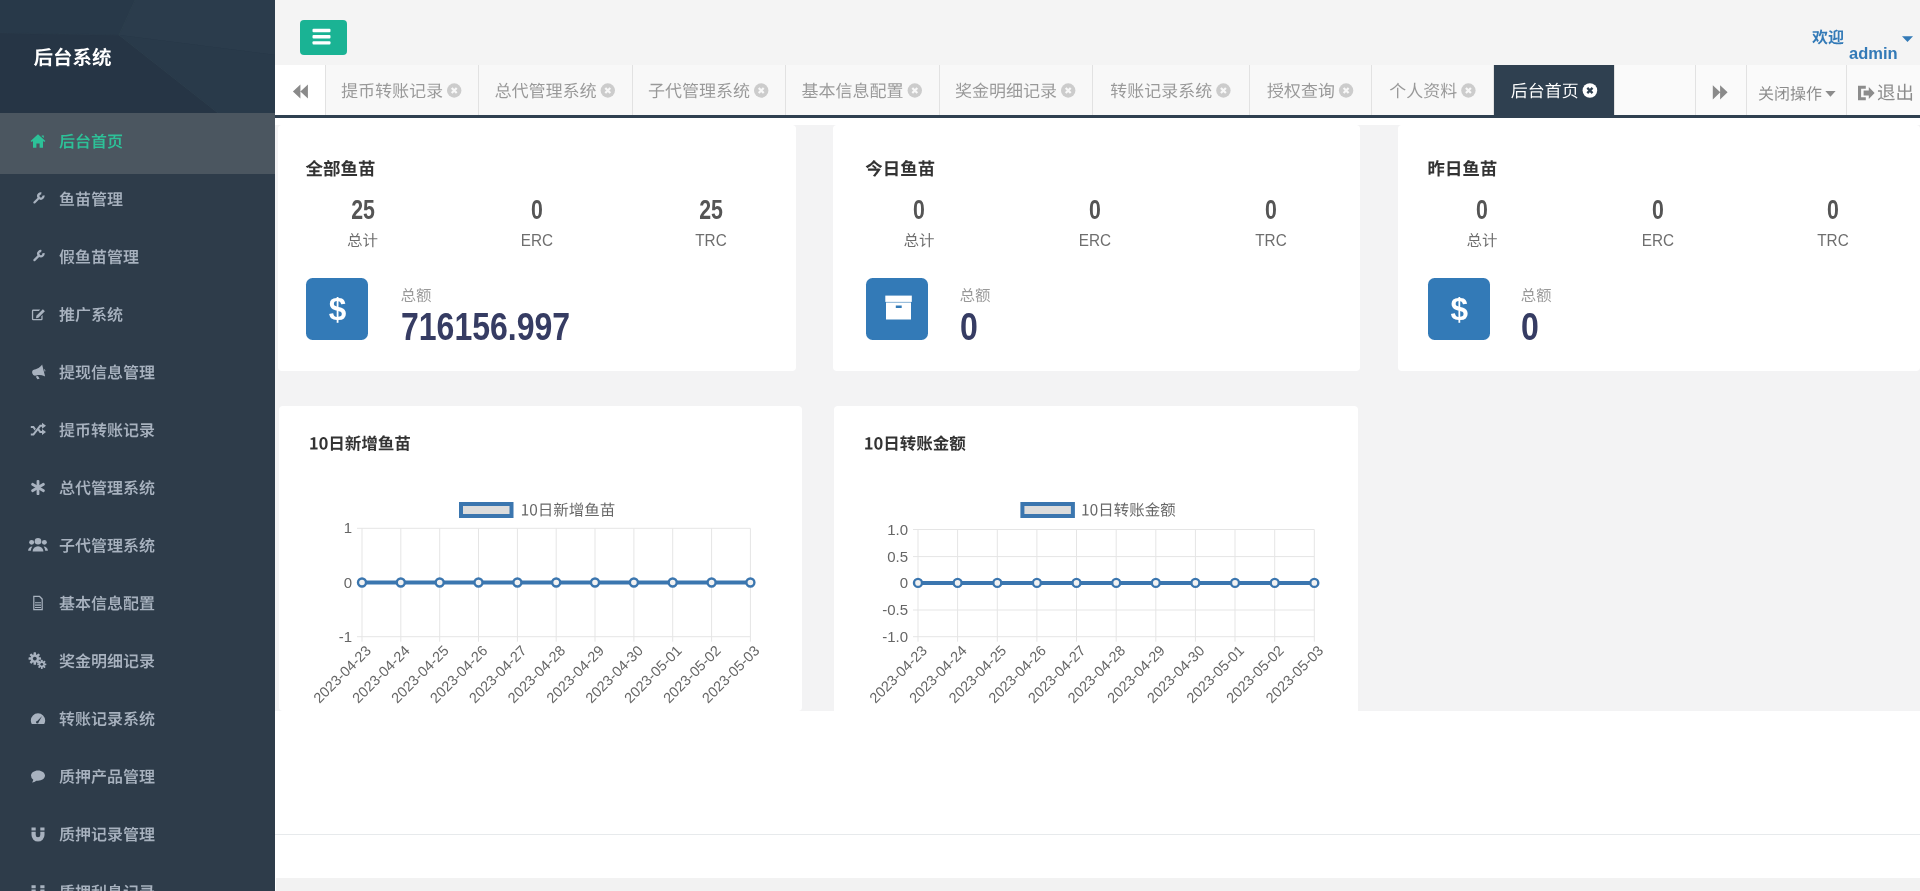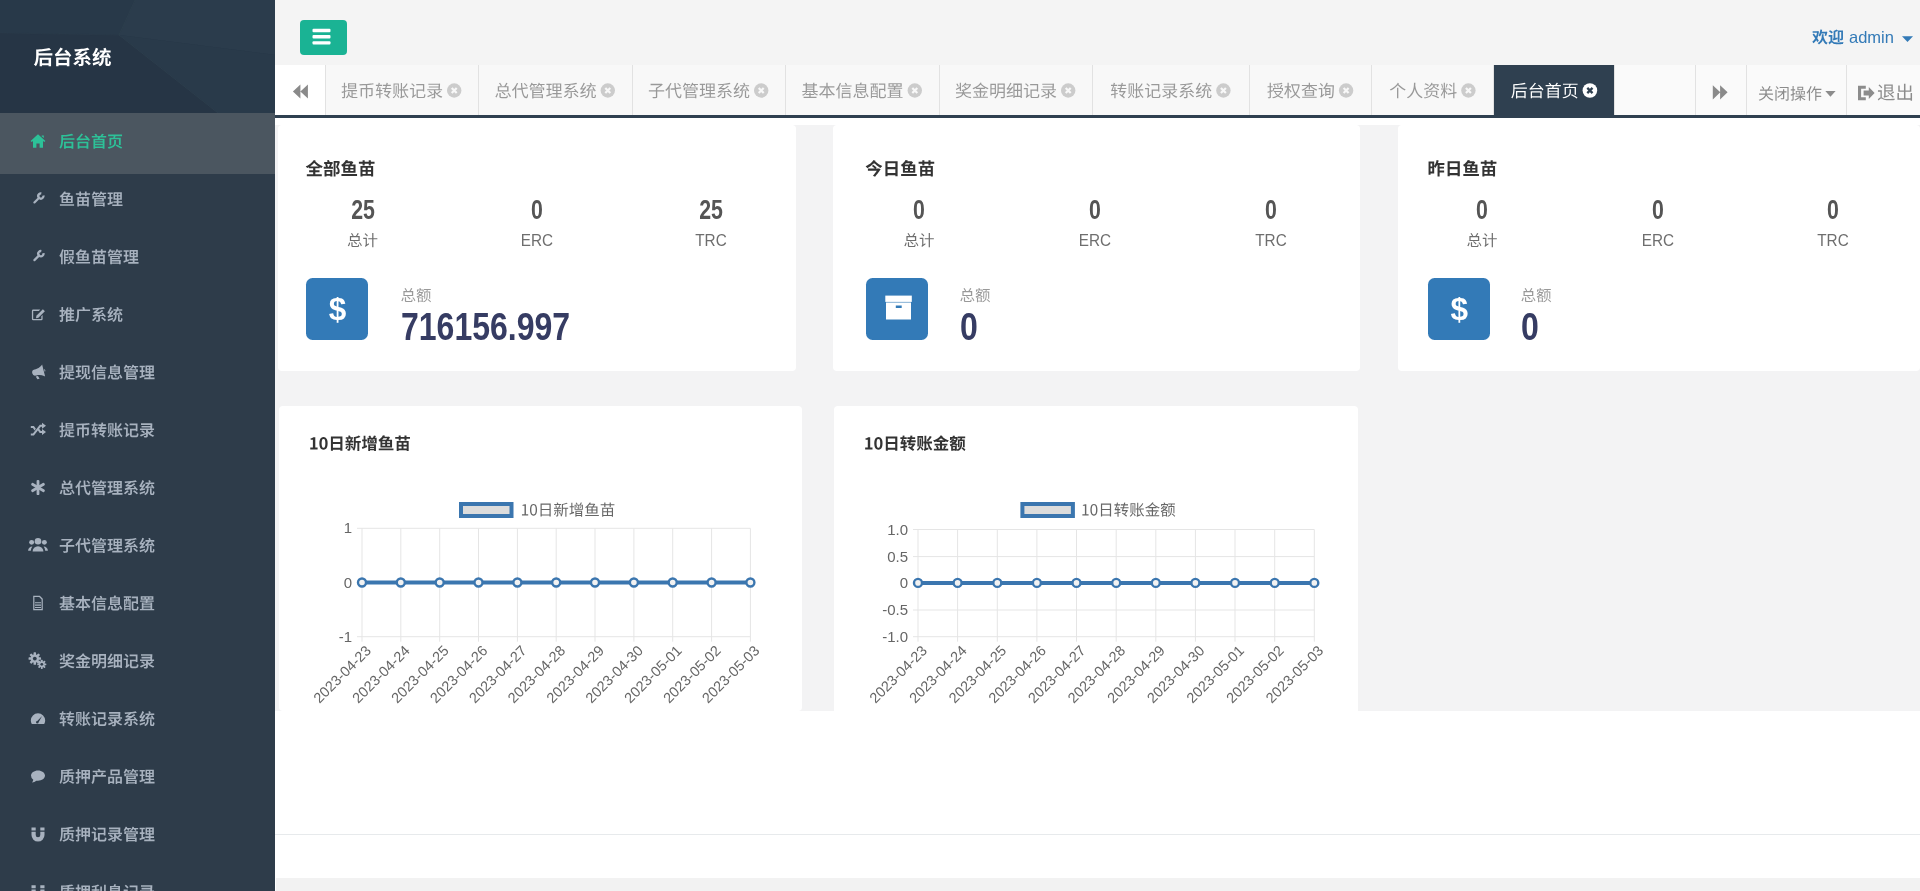--- a/index.html
+++ b/index.html
@@ -58,21 +58,21 @@
 <div class="t" style="left:1095.0px;top:231.6px;font-size:17.0px;font-weight:normal;color:#6e6e6e;transform:translateX(-50%) scaleX(0.900);">ERC</div>
 <div class="t" style="left:1271.0px;top:231.6px;font-size:17.0px;font-weight:normal;color:#6e6e6e;transform:translateX(-50%) scaleX(0.900);">TRC</div>
 <div class="t" style="left:1482.0px;top:197.1px;font-size:27.0px;font-weight:bold;color:#555;transform:translateX(-50%) scaleX(0.790);">0</div>
 <div class="t" style="left:1657.5px;top:197.1px;font-size:27.0px;font-weight:bold;color:#555;transform:translateX(-50%) scaleX(0.790);">0</div>
 <div class="t" style="left:1832.8px;top:197.1px;font-size:27.0px;font-weight:bold;color:#555;transform:translateX(-50%) scaleX(0.790);">0</div>
 <div class="t" style="left:1657.5px;top:231.6px;font-size:17.0px;font-weight:normal;color:#6e6e6e;transform:translateX(-50%) scaleX(0.900);">ERC</div>
 <div class="t" style="left:1832.8px;top:231.6px;font-size:17.0px;font-weight:normal;color:#6e6e6e;transform:translateX(-50%) scaleX(0.900);">TRC</div>
 <div class="t" style="left:400.5px;top:307.6px;font-size:38.3px;font-weight:bold;color:#363c63;transform:scaleX(0.836);transform-origin:0 50%;">716156.997</div>
 <div class="t" style="left:959.5px;top:307.6px;font-size:38.3px;font-weight:bold;color:#363c63;transform:scaleX(0.836);transform-origin:0 50%;">0</div>
 <div class="t" style="left:1520.6px;top:307.6px;font-size:38.3px;font-weight:bold;color:#363c63;transform:scaleX(0.836);transform-origin:0 50%;">0</div>
-<div class="t" style="left:1849.0px;top:29.0px;font-size:16.5px;font-weight:normal;color:#337ab7;">admin</div>
+<div class="t" style="left:1849.0px;top:45px;font-size:16.5px;font-weight:bold;color:#337ab7;">admin</div>
 <svg class="abs" style="left:0;top:0" width="1920" height="891" viewBox="0 0 1920 891">
     <defs>
       <path id="g700_540E" d="M199 574H968V460H199ZM372 67H818V-44H372ZM808 847 905 749Q828 729 737 715Q647 700 551 689Q454 678 357 671Q260 664 169 660Q166 683 157 714Q147 745 138 765Q228 770 321 777Q414 785 502 795Q591 806 669 818Q747 831 808 847ZM316 349H901V-86H773V238H437V-89H316ZM138 765H263V489Q263 426 258 349Q253 273 238 194Q223 114 195 41Q167 -33 121 -92Q111 -79 92 -63Q73 -47 54 -32Q35 -17 21 -10Q61 44 85 106Q109 169 120 237Q132 304 135 369Q138 434 138 490Z"></path>
       <path id="g700_53F0" d="M220 78H772V-38H220ZM161 353H839V-88H710V238H284V-89H161ZM582 695 676 758Q722 715 773 662Q824 609 869 557Q914 506 940 463L839 389Q814 431 772 485Q729 538 679 594Q629 649 582 695ZM128 420Q126 432 119 453Q112 474 104 497Q96 520 89 535Q110 540 129 554Q148 569 173 592Q186 605 211 632Q236 659 266 696Q297 734 328 777Q360 821 385 866L507 814Q462 751 411 690Q359 629 306 576Q252 522 199 480V477Q199 477 189 471Q178 465 164 457Q150 448 139 438Q128 427 128 420ZM128 420 127 513 208 555 823 576Q824 551 827 519Q830 487 834 468Q690 461 585 456Q479 451 407 447Q334 443 285 440Q237 437 207 434Q178 431 160 428Q142 424 128 420Z"></path>
       <path id="g700_7CFB" d="M242 216 364 173Q335 135 297 96Q260 57 220 23Q180 -11 143 -37Q131 -26 112 -11Q93 5 73 19Q53 34 38 43Q95 74 151 122Q206 169 242 216ZM619 158 717 221Q756 195 799 162Q842 129 881 95Q921 62 946 34L839 -37Q817 -10 780 25Q743 59 701 94Q658 129 619 158ZM444 294H566V41Q566 -2 554 -27Q543 -52 510 -67Q477 -80 434 -83Q392 -86 336 -86Q332 -60 319 -26Q305 8 292 31Q318 30 345 30Q371 29 393 29Q414 29 422 29Q435 30 439 33Q444 36 444 44ZM786 853 872 754Q793 735 701 721Q610 707 512 697Q413 688 314 682Q215 676 121 673Q119 696 110 726Q101 757 92 778Q184 782 280 788Q376 794 468 803Q560 813 641 825Q723 838 786 853ZM136 227Q134 238 128 257Q122 277 115 297Q108 318 102 333Q131 338 163 351Q196 364 243 388Q270 400 320 427Q370 454 433 493Q496 532 562 579Q628 626 688 677L775 599Q643 495 498 414Q353 334 211 275V272Q211 272 200 268Q188 264 174 257Q159 250 148 242Q136 234 136 227ZM136 227 133 310 202 348 806 388Q803 367 803 339Q803 311 804 294Q666 283 565 276Q465 268 394 262Q324 256 279 251Q234 246 207 243Q179 239 164 235Q148 232 136 227ZM180 444Q178 455 172 474Q166 492 159 512Q153 533 147 547Q164 549 182 559Q200 569 223 585Q235 592 258 609Q281 626 310 650Q338 674 368 703Q398 731 424 761L522 704Q460 644 389 589Q317 534 247 495V493Q247 493 237 488Q227 483 213 476Q200 468 190 460Q180 451 180 444ZM180 444 178 522 235 553 599 570Q594 549 591 523Q587 497 585 481Q463 474 388 469Q313 463 271 460Q230 456 211 452Q192 449 180 444ZM642 441 732 488Q770 454 808 412Q845 371 877 332Q909 292 929 260L835 202Q816 236 785 277Q753 319 716 362Q678 405 642 441Z"></path>
       <path id="g700_7EDF" d="M731 548 823 594Q850 559 878 519Q906 478 930 439Q954 399 967 367L866 314Q855 345 833 385Q811 426 784 469Q757 511 731 548ZM397 719H956V612H397ZM681 345H799V63Q799 40 802 34Q805 28 815 28Q818 28 825 28Q832 28 839 28Q846 28 849 28Q858 28 862 39Q866 49 868 81Q871 114 872 178Q889 162 920 150Q950 137 973 130Q969 51 957 7Q945 -38 923 -55Q900 -73 861 -73Q855 -73 846 -73Q837 -73 826 -73Q816 -73 807 -73Q798 -73 792 -73Q747 -73 723 -60Q699 -47 690 -18Q681 12 681 62ZM492 344H610Q607 265 598 198Q589 131 567 77Q545 22 503 -21Q462 -64 393 -95Q387 -80 374 -61Q362 -42 347 -24Q333 -7 320 4Q377 28 410 61Q444 93 461 135Q478 176 484 228Q490 281 492 344ZM408 328 404 415 462 451 843 484Q844 462 848 433Q851 405 855 388Q746 377 672 369Q598 360 551 355Q504 349 476 345Q448 340 433 337Q418 333 408 328ZM580 826 694 854Q707 827 722 793Q736 760 744 737L624 703Q618 728 605 762Q593 797 580 826ZM408 328Q405 343 399 365Q392 387 385 409Q378 431 372 443Q389 447 409 455Q429 462 446 477Q456 487 476 512Q497 537 521 568Q545 600 568 630Q590 660 604 680H744Q723 650 695 613Q668 575 638 536Q609 496 581 462Q553 427 531 402Q531 402 519 398Q506 393 488 385Q470 377 451 367Q433 358 420 348Q408 337 408 328ZM67 169Q65 181 58 202Q51 222 44 244Q36 266 28 280Q48 285 66 301Q84 317 108 345Q120 358 143 388Q166 418 194 460Q221 502 250 551Q279 600 302 650L407 585Q354 489 285 396Q216 303 145 231V228Q145 228 134 222Q122 216 106 207Q91 197 79 187Q67 177 67 169ZM67 169 58 269 108 306 374 360Q372 335 372 304Q372 273 375 254Q285 234 229 220Q173 206 141 197Q109 188 93 182Q77 176 67 169ZM61 413Q57 426 50 448Q43 469 34 493Q26 517 18 533Q34 538 48 553Q62 568 79 592Q87 603 101 630Q116 657 133 694Q151 731 168 774Q185 816 198 859L320 803Q297 746 266 688Q234 629 199 575Q164 522 128 478V475Q128 475 118 469Q108 462 94 452Q81 442 71 432Q61 421 61 413ZM61 413 57 501 108 534 276 548Q271 524 267 495Q264 466 263 447Q207 441 171 436Q135 432 113 428Q92 424 80 421Q68 417 61 413ZM34 68Q77 81 132 99Q187 118 249 140Q311 162 373 184L395 82Q310 47 223 12Q135 -22 62 -51Z"></path>
       <path id="g600_540E" d="M196 571H964V468H196ZM365 60H823V-40H365ZM812 842 900 755Q824 736 735 722Q646 707 550 697Q454 686 357 678Q261 671 169 667Q167 688 158 715Q150 743 142 761Q231 765 324 773Q418 781 507 791Q596 802 674 815Q752 827 812 842ZM315 349H895V-84H781V249H423V-87H315ZM142 761H253V489Q253 426 248 351Q243 275 228 196Q214 118 186 44Q159 -30 114 -89Q105 -77 88 -63Q71 -49 54 -35Q37 -22 24 -15Q65 39 88 103Q112 166 123 235Q135 303 138 368Q142 433 142 490Z"></path>
       <path id="g600_53F0" d="M219 70H774V-34H219ZM166 350H834V-85H719V247H276V-86H166ZM587 693 671 749Q717 706 769 654Q820 601 865 549Q910 497 936 455L845 388Q820 431 778 484Q735 538 685 592Q634 647 587 693ZM128 422Q126 432 119 451Q113 470 106 491Q99 511 92 525Q112 529 131 544Q151 559 176 583Q189 595 214 623Q240 650 271 688Q302 726 335 770Q367 815 394 860L502 813Q457 749 405 688Q353 626 299 573Q245 519 193 476V473Q193 473 183 468Q173 463 160 455Q147 447 137 438Q128 429 128 422ZM128 422 126 505 200 544 822 567Q823 545 826 516Q829 487 832 470Q687 463 580 458Q474 452 401 448Q328 445 280 441Q232 438 203 435Q174 433 157 429Q141 426 128 422Z"></path>
       <path id="g600_9996" d="M239 376H761V293H239ZM239 218H761V135H239ZM239 56H763V-37H239ZM50 711H953V612H50ZM153 542H844V-87H733V448H260V-87H153ZM445 654 581 650Q565 603 544 559Q524 515 507 483L403 496Q412 519 420 547Q428 574 435 603Q441 631 445 654ZM681 849 803 822Q774 779 743 740Q712 700 686 672L592 700Q608 721 624 747Q640 773 655 800Q670 826 681 849ZM211 811 307 853Q335 827 362 793Q389 760 404 734L305 683Q292 709 265 745Q238 782 211 811Z"></path>
       <path id="g600_9875" d="M69 797H940V698H69ZM434 748 557 732Q538 684 515 638Q493 592 474 559L381 578Q391 602 401 632Q412 662 421 692Q429 723 434 748ZM447 453H559V271Q559 229 548 187Q537 146 509 107Q481 68 431 32Q380 -3 301 -33Q222 -63 109 -88Q103 -76 92 -60Q81 -44 68 -28Q55 -11 43 -1Q149 19 220 43Q292 68 338 96Q383 123 407 153Q430 182 439 212Q447 243 447 273ZM538 99 599 172Q641 155 689 133Q737 111 786 87Q834 63 876 39Q918 16 948 -4L881 -89Q854 -68 813 -44Q773 -19 725 6Q678 32 630 56Q582 80 538 99ZM155 599H859V136H744V500H265V133H155Z"></path>

